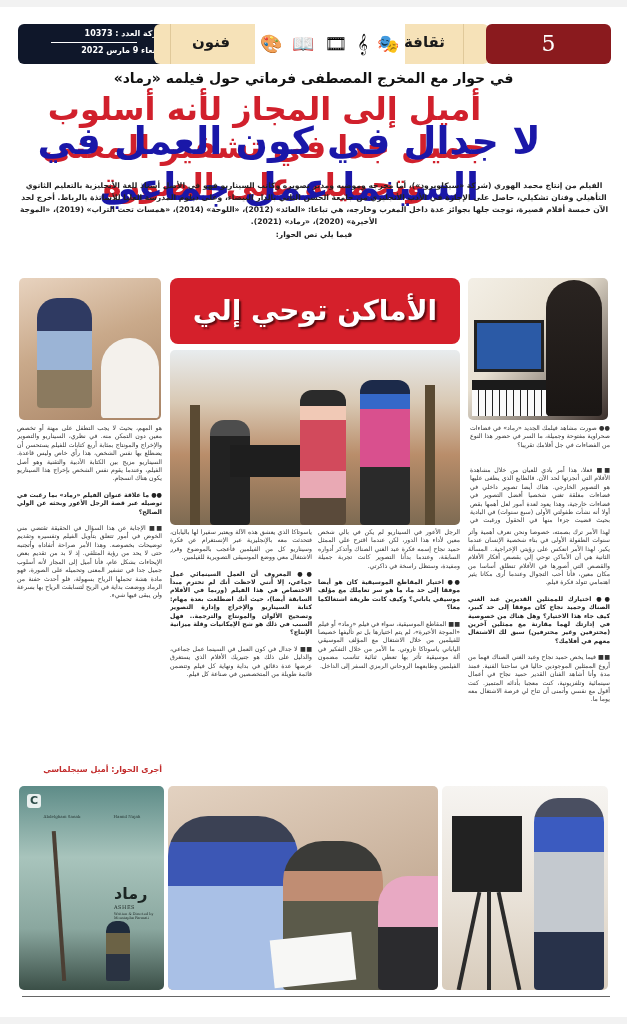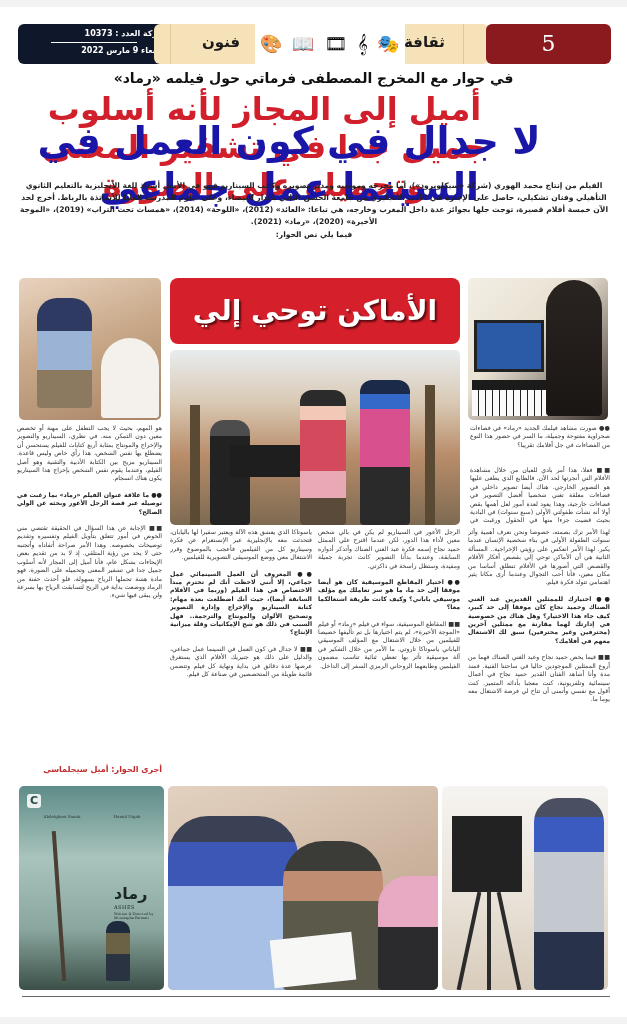--- a/index.html
+++ b/index.html
@@ -12,21 +12,21 @@
   
   .hdr { position: absolute; top: 22px; left: 18px; width: 593px; height: 40px; }
   .hdr-issue { position: absolute; left: 0; top: 2px; width: 151px; height: 40px; background: #0f172a; border-radius: 6px; color: #fff; direction: rtl; }
   .hdr-issue .l1 { font-size: 8px; font-weight: bold; padding-top: 5px; }
   .hdr-issue .rule { width: 86px; height: 1px; background: #fff; margin: 4px auto 3px; }
   .hdr-issue .l2 { font-size: 8px; font-weight: bold; padding-left: 28px; }
   .hdr-band { position: absolute; left: 136px; top: 2px; width: 335px; height: 40px; background: #f6e2b8; border-radius: 6px; }
   .hdr-band .cap-l { position: absolute; left: 0; top: 0; width: 17px; height: 40px; border-right: 1px solid #e0c99a; }
   .hdr-band .cap-r { position: absolute; right: 0; top: 0; width: 26px; height: 40px; border-left: 1px solid #e0c99a; }
   .hdr-band .word { position: absolute; top: 9px; font-size: 15px; color: #1a1a1a; font-weight: bold; direction: rtl; }
-  .hdr-band .w1 { left: 48px; text-align: right; }
+  .hdr-band .w1 { left: 38px; text-align: right; }
   .hdr-band .w2 { right: 44px; }
   .hdr-icons { position: absolute; left: 101px; top: 0; width: 150px; height: 40px; background: #ffffff; display: flex; align-items: center; justify-content: space-around; }
   .hdr-icons span { font-size: 18px; line-height: 1; }
   .hdr-page { position: absolute; right: 0; top: 2px; width: 125px; height: 40px; background: #8a1a1e; border-radius: 6px; color: #fff; font-family: "DejaVu Serif", serif; font-size: 22px; text-align: center; line-height: 40px; }
 
   
   .kicker { position: absolute; top: 70px; left: 0; width: 627px; text-align: center; direction: rtl; font-size: 14px; font-weight: bold; color: #111; }
   .head1 { position: absolute; top: 90px; left: 0; width: 521px; text-align: center; direction: rtl; font-size: 32px; font-weight: bold; color: #d1202c; letter-spacing: -0.5px; padding-left: 8px; }
   .head2 { position: absolute; top: 118px; left: 0; width: 578px; text-align: center; direction: rtl; font-size: 38px; font-weight: bold; color: #1a17a8; letter-spacing: -1px; line-height: 46px; }
 

